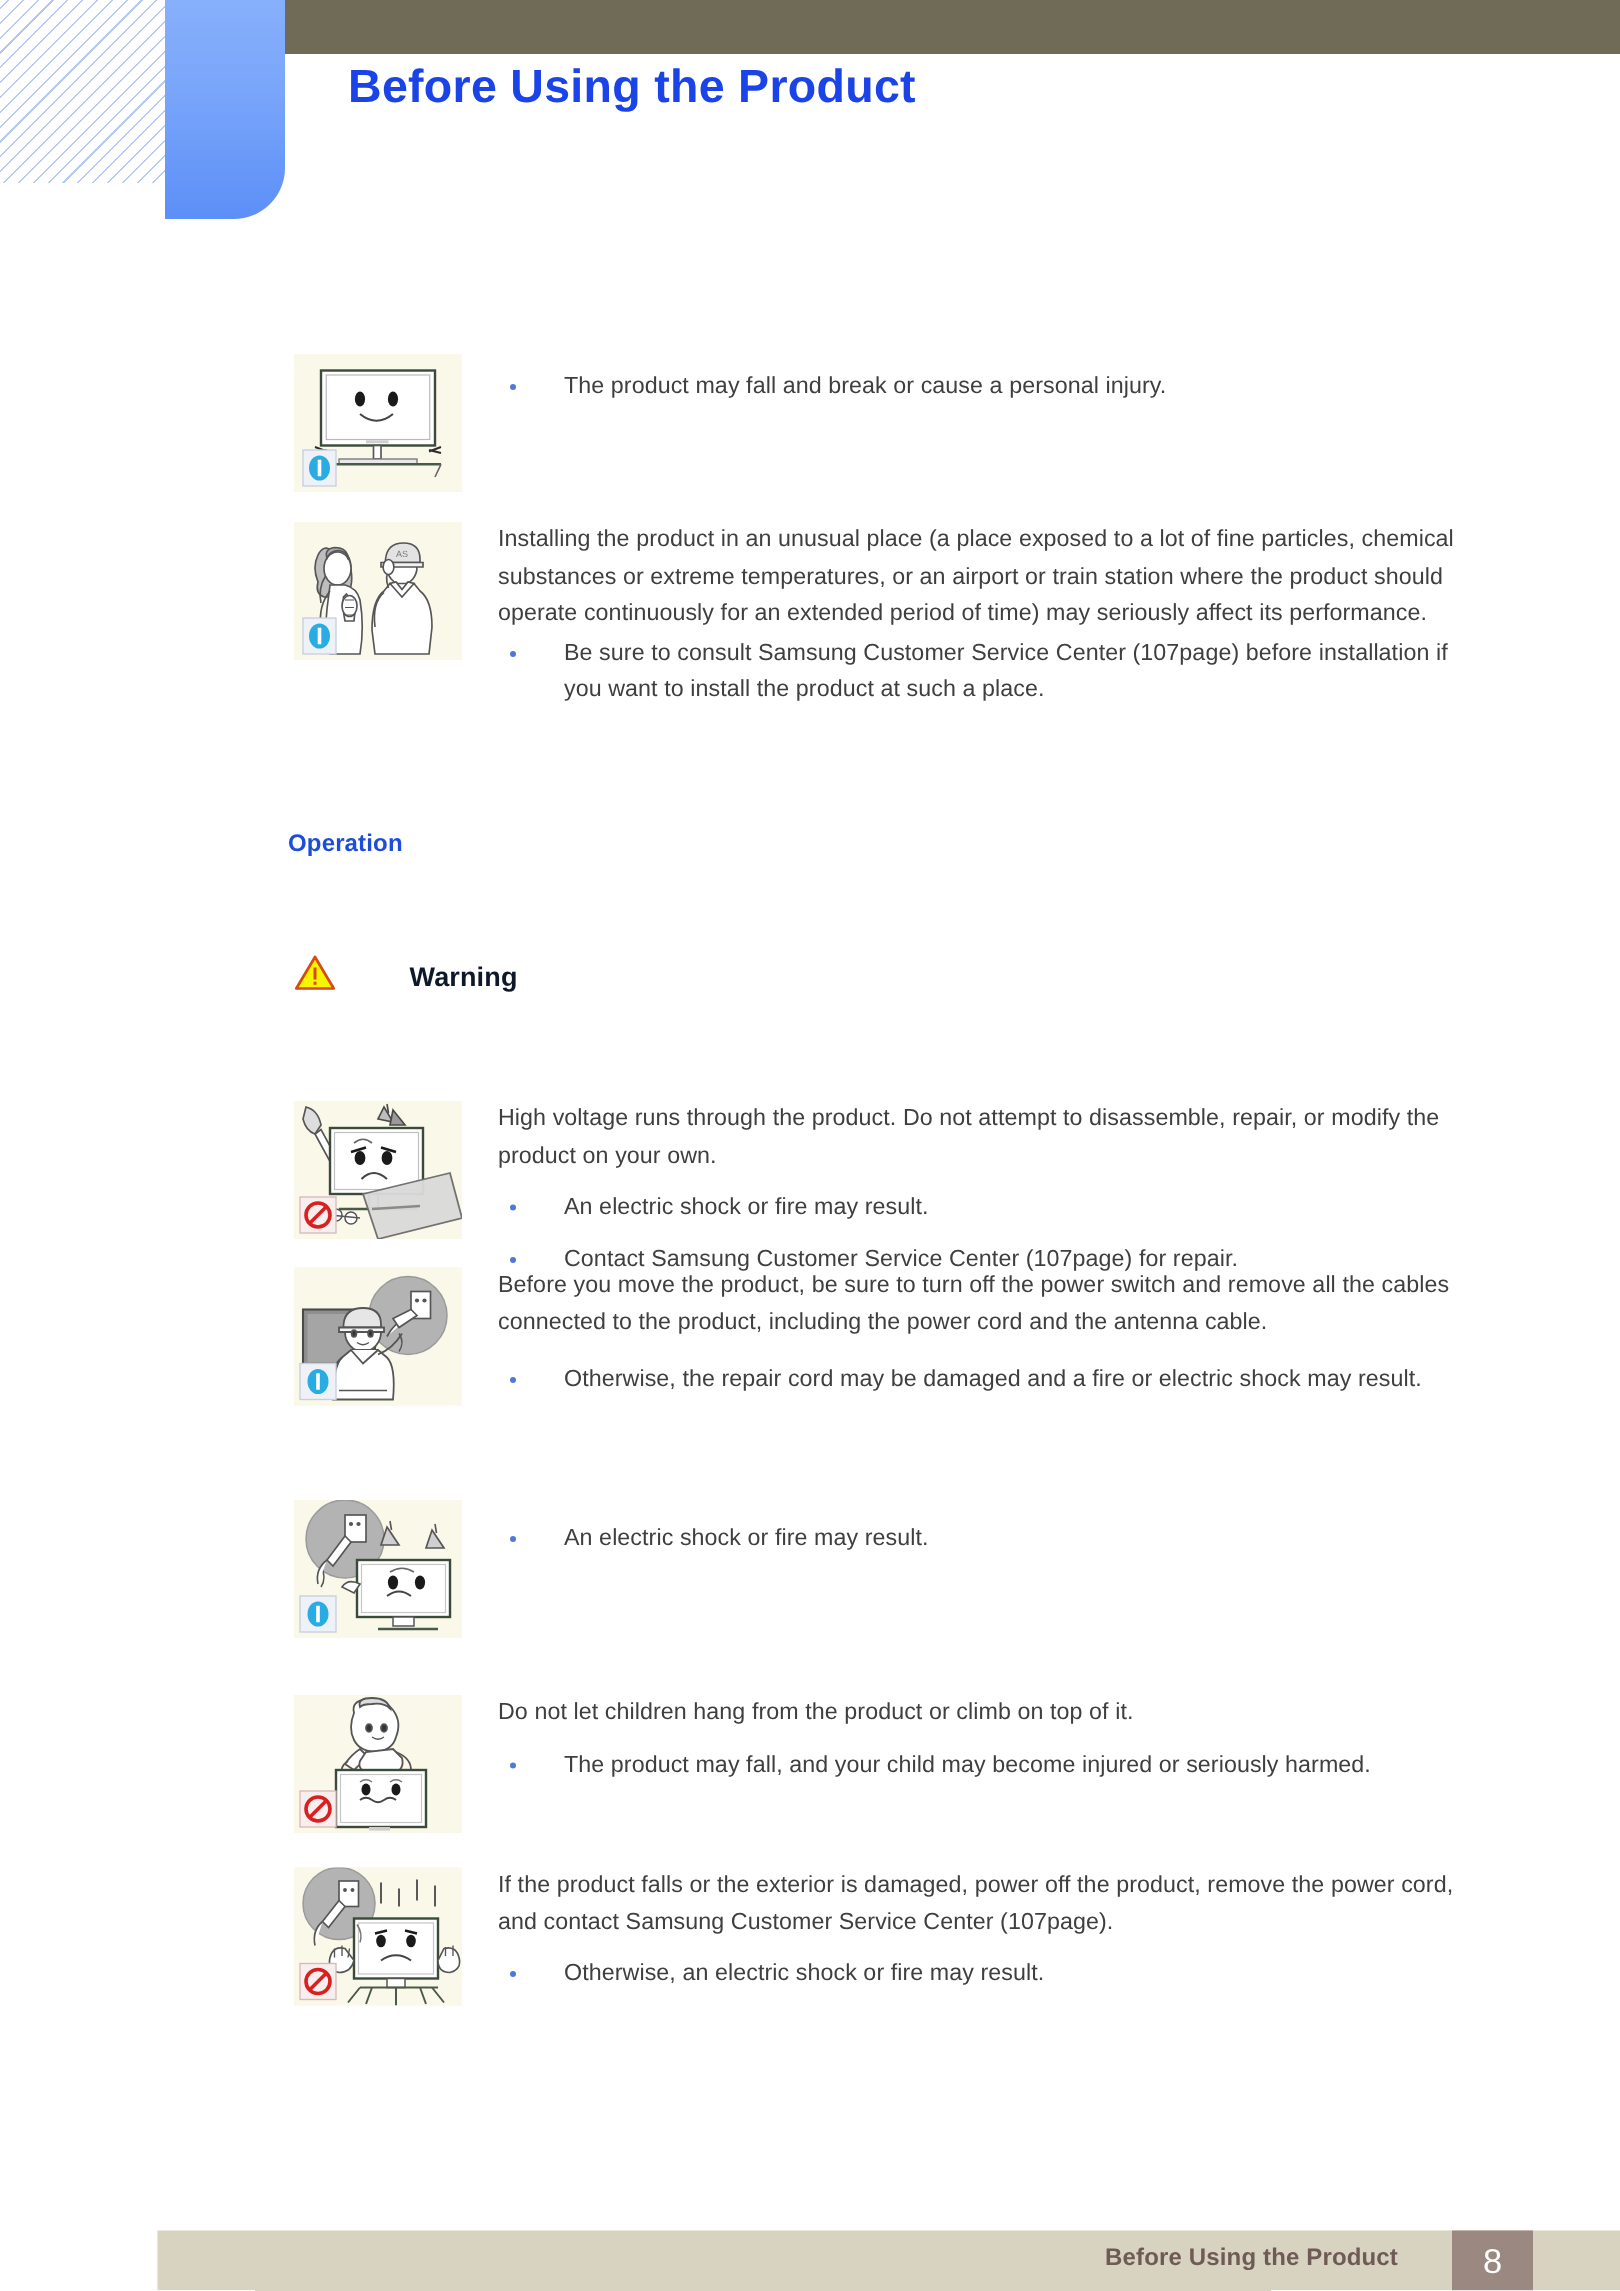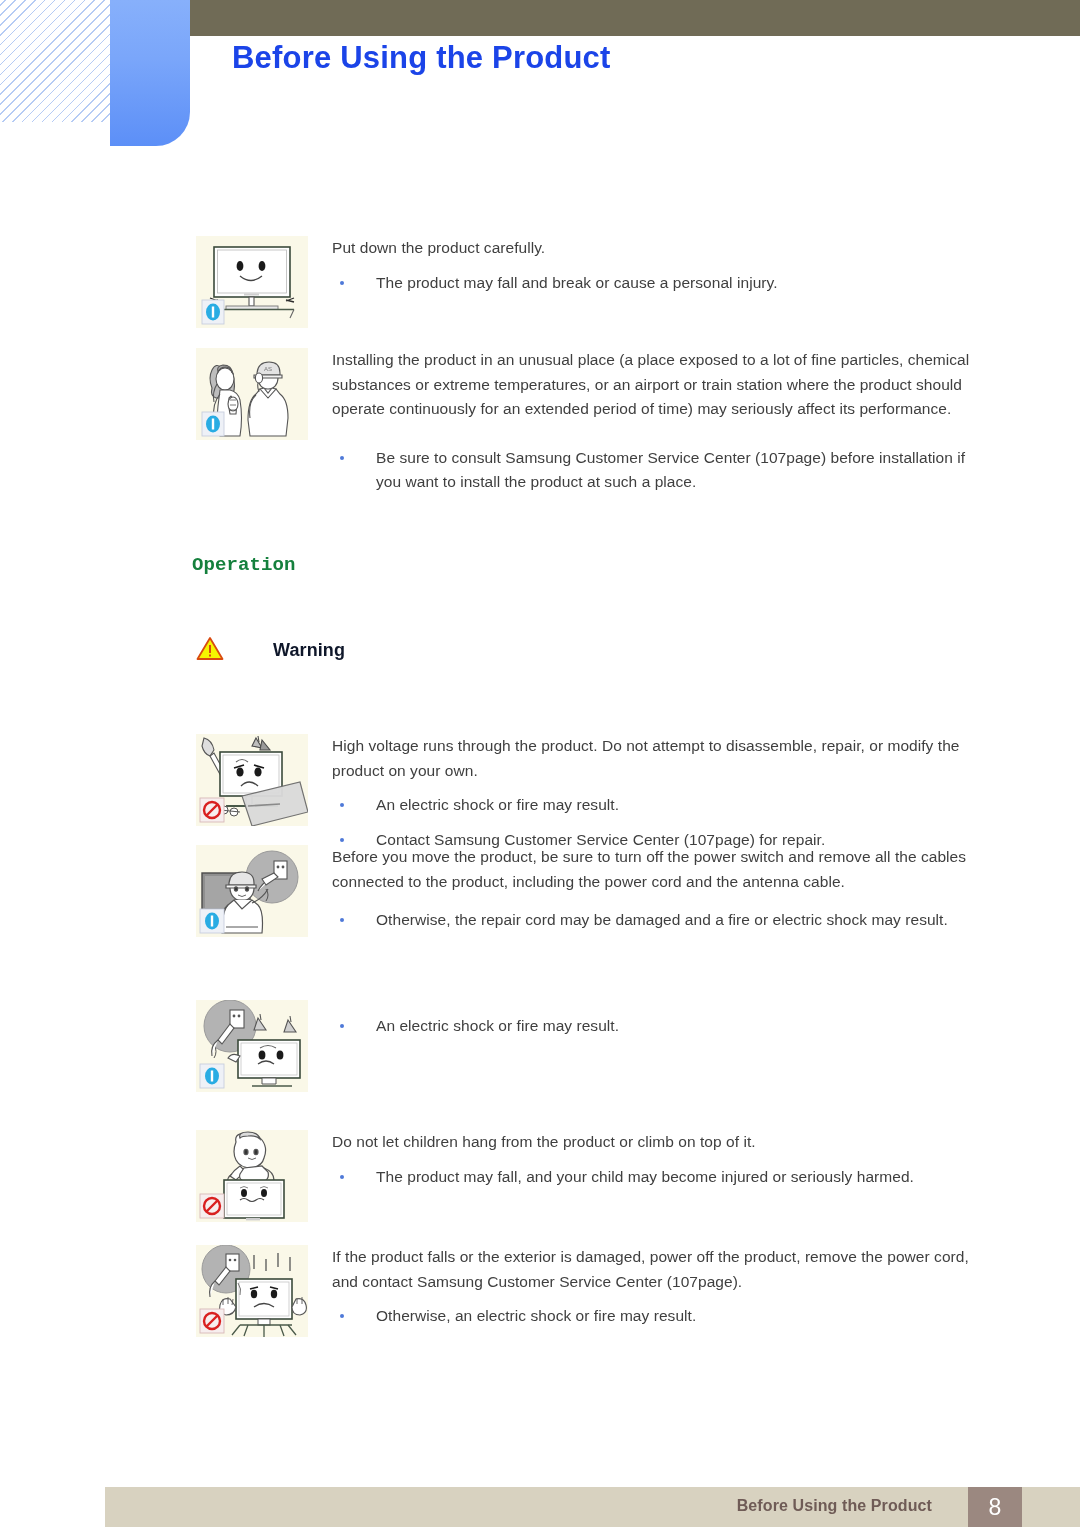--- a/index.html
+++ b/index.html
@@ -104,25 +104,24 @@
     left: 8px; top: 10px;
     width: 4px; height: 4px;
     background: #4f79d8;
     border-radius: 50%;
   }
 
   
   .section-heading {
     position: absolute;
     left: 192px;
-    font-size: 19px;
+    font-size: 16px;
     font-weight: bold;
-    color: #15803d;
+    color: #1d4ed8;
     letter-spacing: 0.1px;
-    font-family: Liberation Mono, monospace;
   }
 
   .warning-row {
     position: absolute;
     left: 196px;
     display: flex;
     align-items: center;
     gap: 9px;
   }
   .warning-row .wlabel {
@@ -192,21 +191,20 @@
         <g stroke="#2d2d2d" stroke-width="1.3">
           <path d="M14 62 L22 65 M14 66 L22 64"></path>
           <path d="M98 62 L90 65 M98 66 L90 64"></path>
         </g>
         <rect x="6" y="64" width="22" height="24" fill="#eef1f7" stroke="#c8cedd" stroke-width="0.9"></rect>
         <ellipse cx="17" cy="76" rx="7" ry="8.4" fill="#29ace3"></ellipse>
         <rect x="15.8" y="70.5" width="2.4" height="11" fill="#ffffff"></rect>
       </svg>
     </div>
     <div class="block-text">
-      <div class="para">Put down the product carefully.</div>
       <div class="bullets">
         <div class="bullet">
           <span class="dot"></span>
           <span>The product may fall and break or cause a personal injury.</span>
         </div>
       </div>
     </div>
   </div>
 
   <div class="block" style="top:348px">
@@ -237,21 +235,21 @@
           <path d="M63 44 Q60 36 64 31" fill="none"></path>
           <ellipse cx="63" cy="30" rx="3.6" ry="5" fill="#ffffff"></ellipse>
         </g>
         <rect x="6" y="64" width="22" height="24" fill="#eef1f7" stroke="#c8cedd" stroke-width="0.9"></rect>
         <ellipse cx="17" cy="76" rx="7" ry="8.4" fill="#29ace3"></ellipse>
         <rect x="15.8" y="70.5" width="2.4" height="11" fill="#ffffff"></rect>
       </svg>
     </div>
     <div class="block-text">
       <div class="para">Installing the product in an unusual place (a place exposed to a lot of fine particles, chemical substances or extreme temperatures, or an airport or train station where the product should operate continuously for an extended period of time) may seriously affect its performance.</div>
-      <div class="bullets" style="margin-top:24px">
+      <div class="bullets" style="margin-top:2px">
         <div class="bullet">
           <span class="dot"></span>
           <span>Be sure to consult Samsung Customer Service Center (107page) before installation if you want to install the product at such a place.</span>
         </div>
       </div>
     </div>
   </div>
 
   <div class="section-heading" style="top:554px">Operation</div>
 

